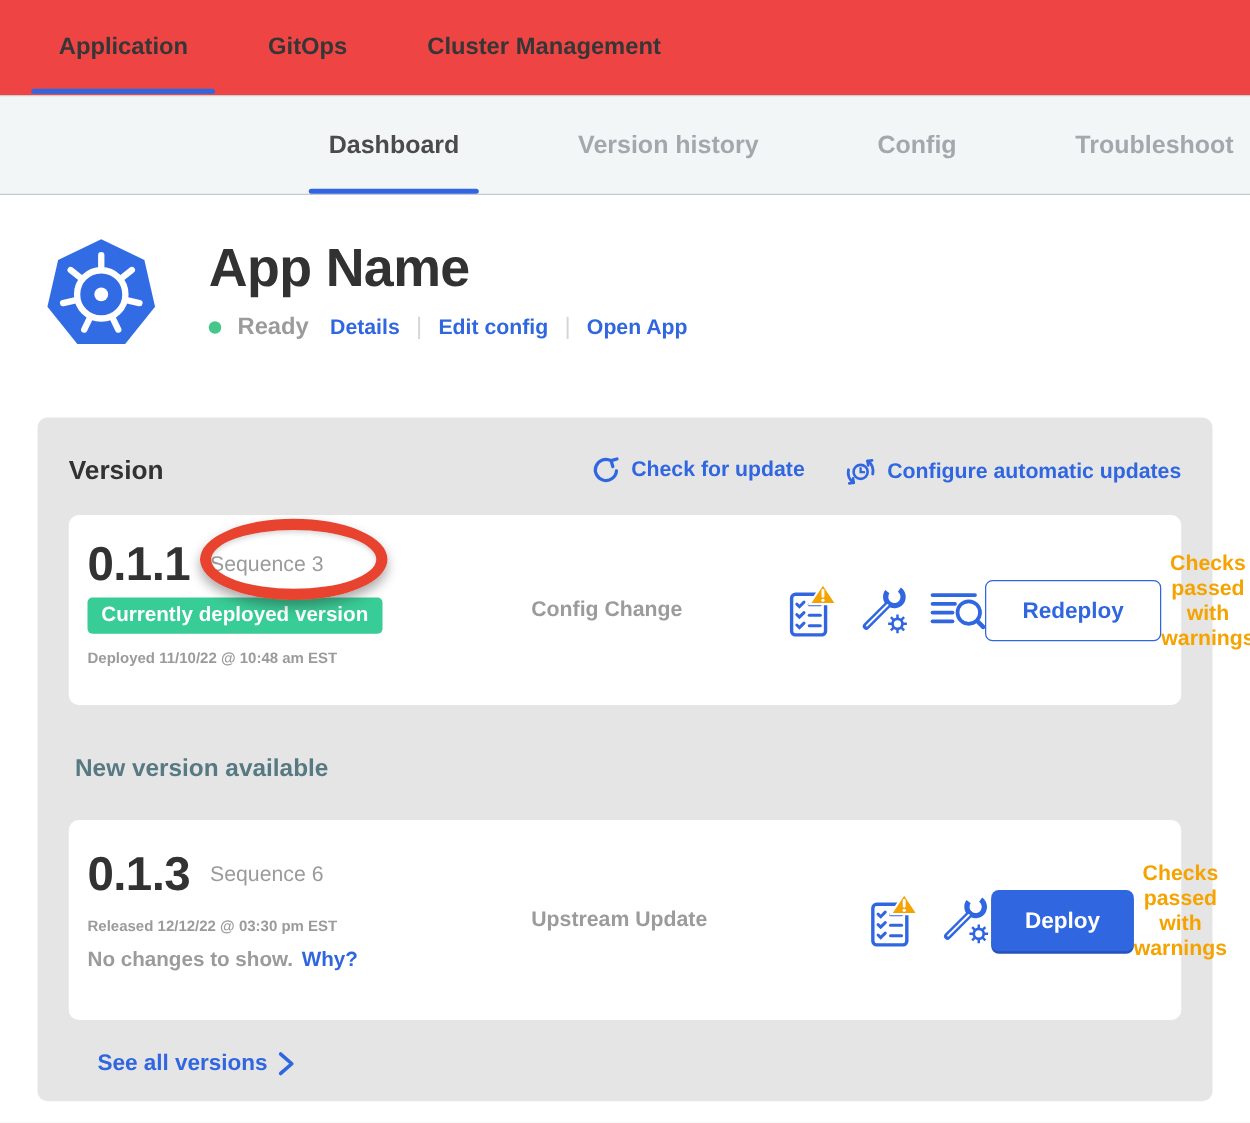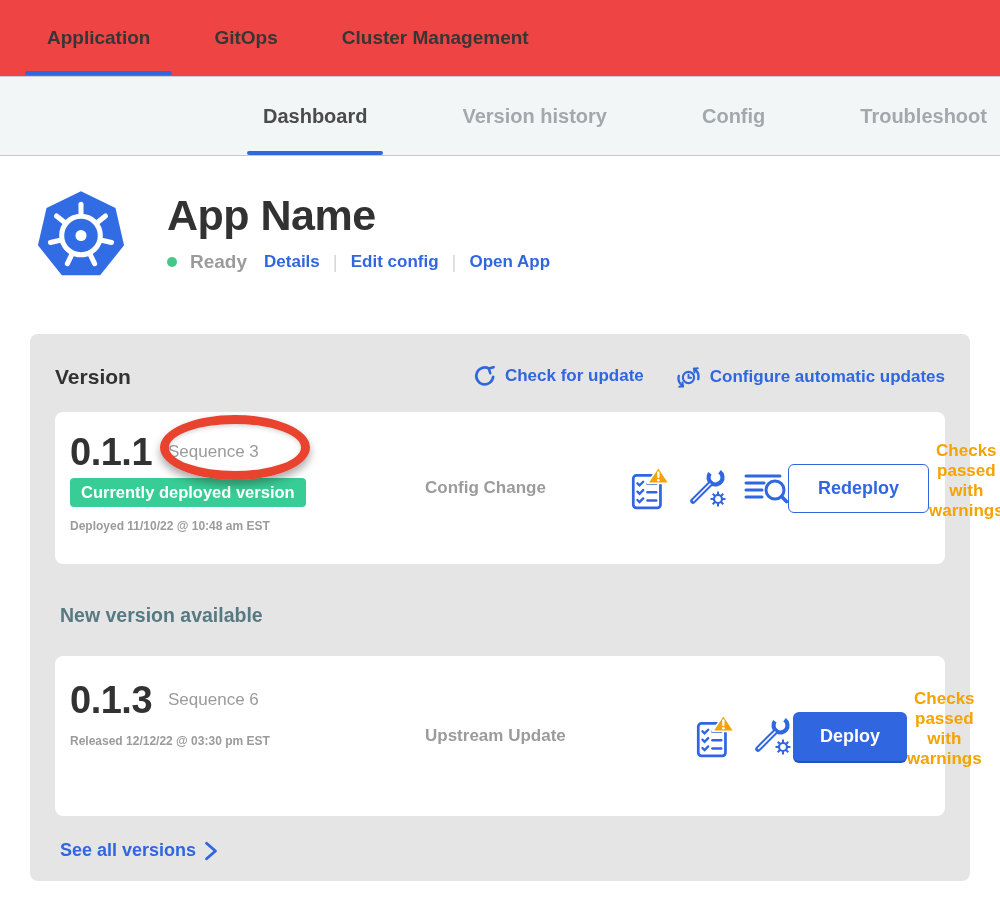--- a/index.html
+++ b/index.html
@@ -69,21 +69,21 @@
 
   .btn { font-family:inherit; font-size:18px; font-weight:700; border-radius:6px; cursor:pointer; }
   .btn-outline { margin-left:auto; background:#fff; color:#3066e0; border:1.5px solid #3066e0;
                  padding:13px 29px; }
   .btn-primary { margin-left:auto; background:#3066e0; color:#fff; border:none;
                  padding:14px 27px; box-shadow:0 2px 0 #2554b8; }
 
   .new-version-heading { margin:40px 0 0 5px; font-size:19.5px; font-weight:700; color:#577981; height:24px; }
   .card2 { margin-top:28px; min-height:160px; padding:22px 15px; }
 
-  .see-all { margin-top:24px; margin-left:5px; display:flex; align-items:center; gap:8px;
+  .see-all { margin-top:24px; margin-left:23px; display:flex; align-items:center; gap:8px;
              font-size:18px; font-weight:700; color:#3066e0; cursor:pointer; width:max-content; }
 </style>
 </head>
 <body>
 
 <nav class="topnav">
   <div class="tab active">Application</div>
   <div class="tab">GitOps</div>
   <div class="tab">Cluster Management</div>
 </nav>
@@ -217,20 +217,24 @@
 
   <div class="new-version-heading">New version available</div>
 
   <div class="release-card card2">
     <div class="rc-left">
       <div class="version-row">
         <span class="version-num">0.1.3</span>
         <span class="version-seq">Sequence 6</span>
       </div>
       <div class="meta-text">Released 12/12/22 @ 03:30 pm EST</div>
+      <div class="meta-row">
+        <span>No changes to show.</span>
+        <a class="hlink">Why?</a>
+      </div>
     </div>
     <div class="rc-right">
       <div class="rc-main">
         <div class="source-label">Upstream Update</div>
         <div class="rc-icons shift2">
           <span class="icon-btn">
             <svg width="40" height="46" viewBox="0 0 38 44">
               <rect x="3" y="10" width="26" height="31" rx="3" fill="#fff" stroke="#3066e0" stroke-width="2.6"></rect>
               <g fill="none" stroke="#3066e0" stroke-width="2.3" stroke-linecap="round">
                 <path d="M7 17.5 l2 2 l3.5 -3.5"></path>

